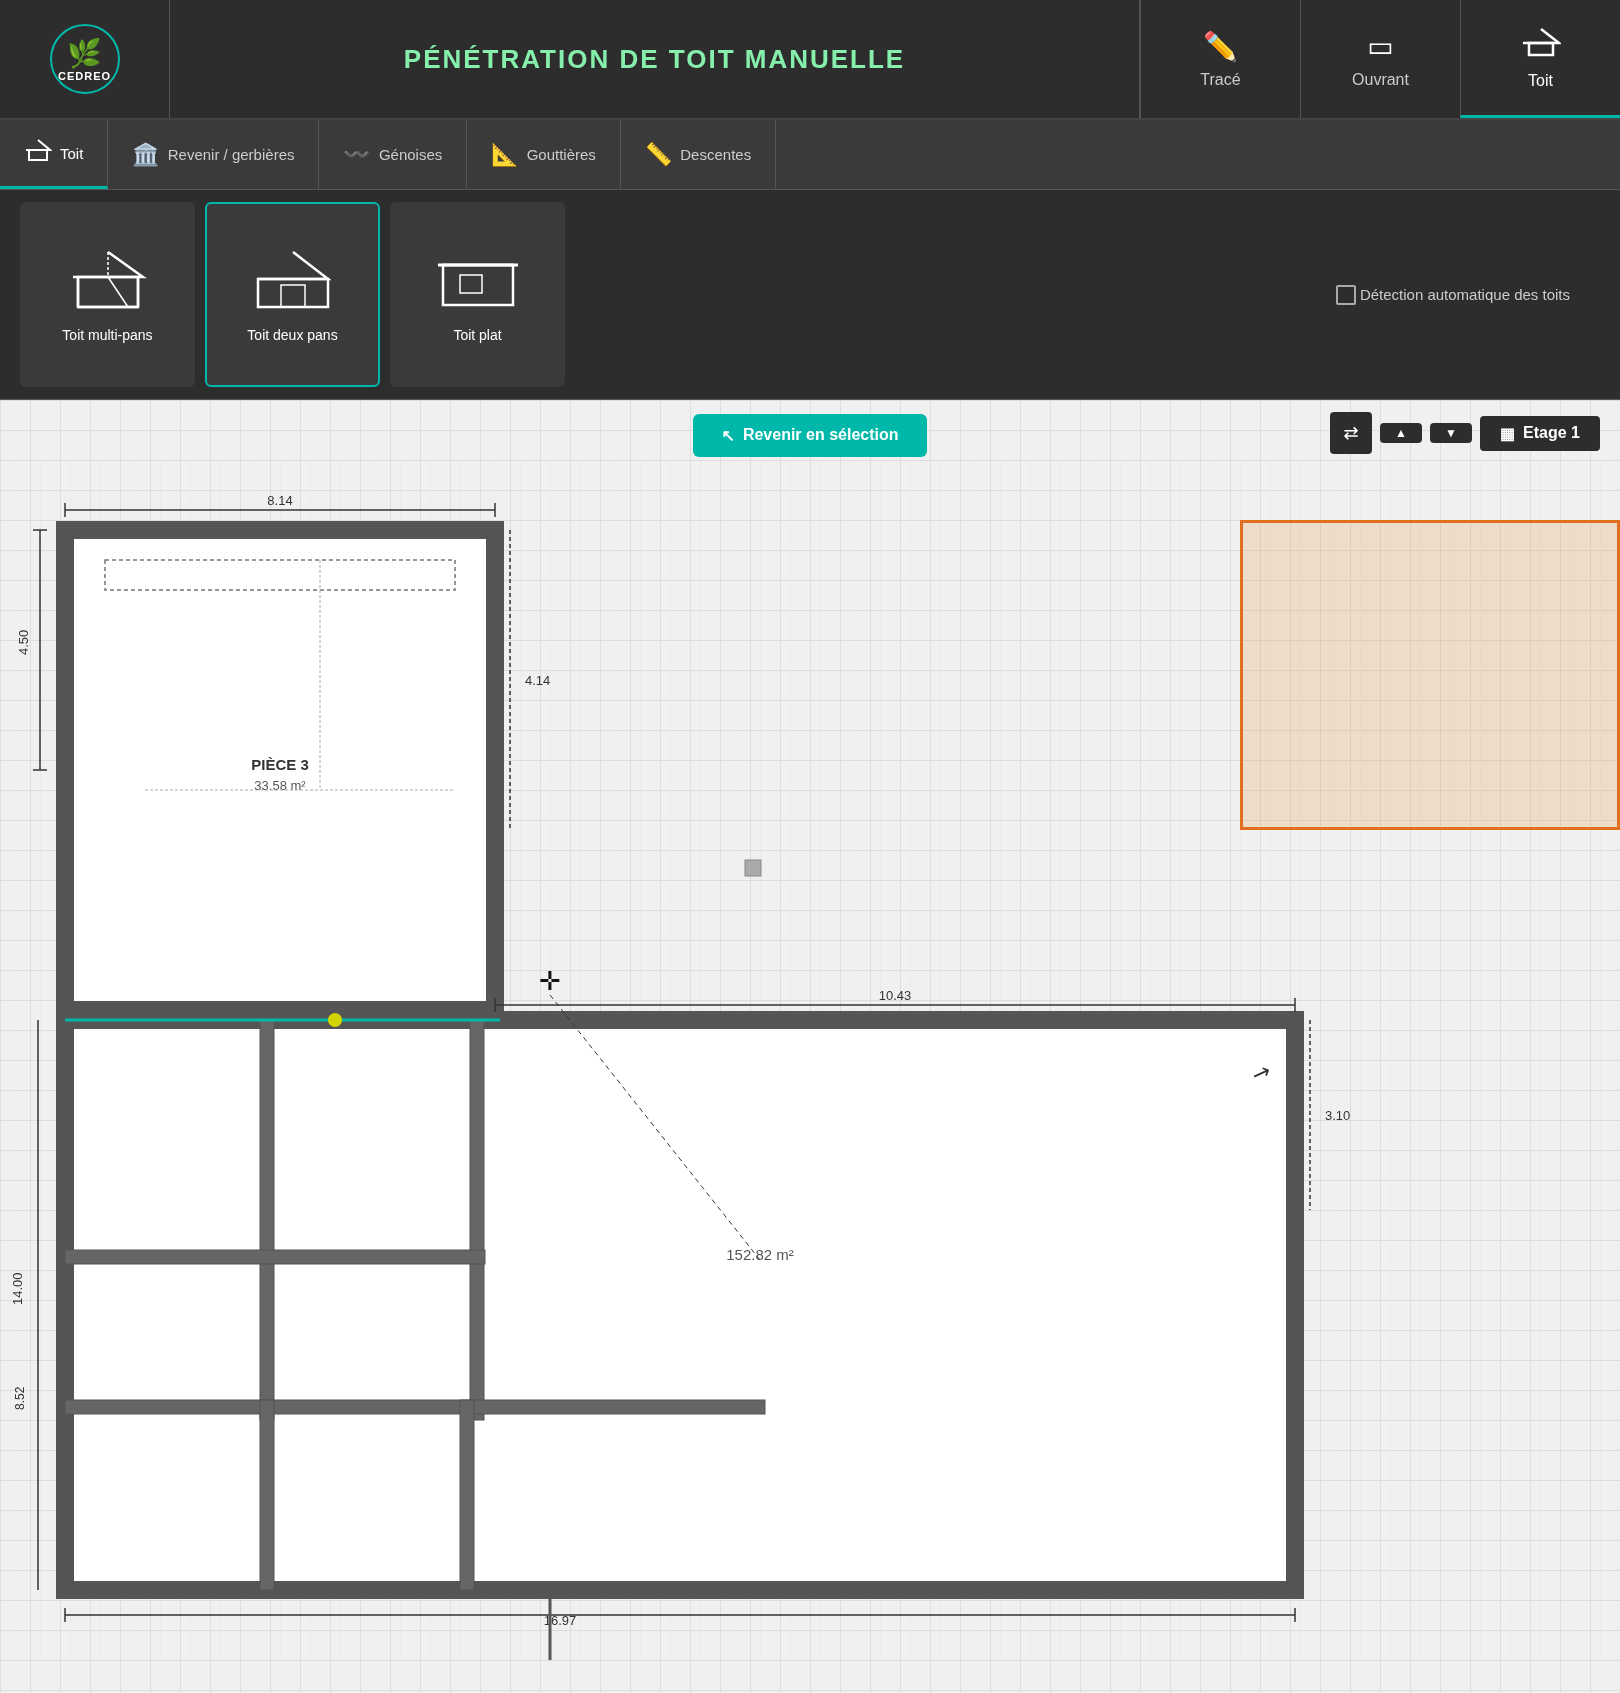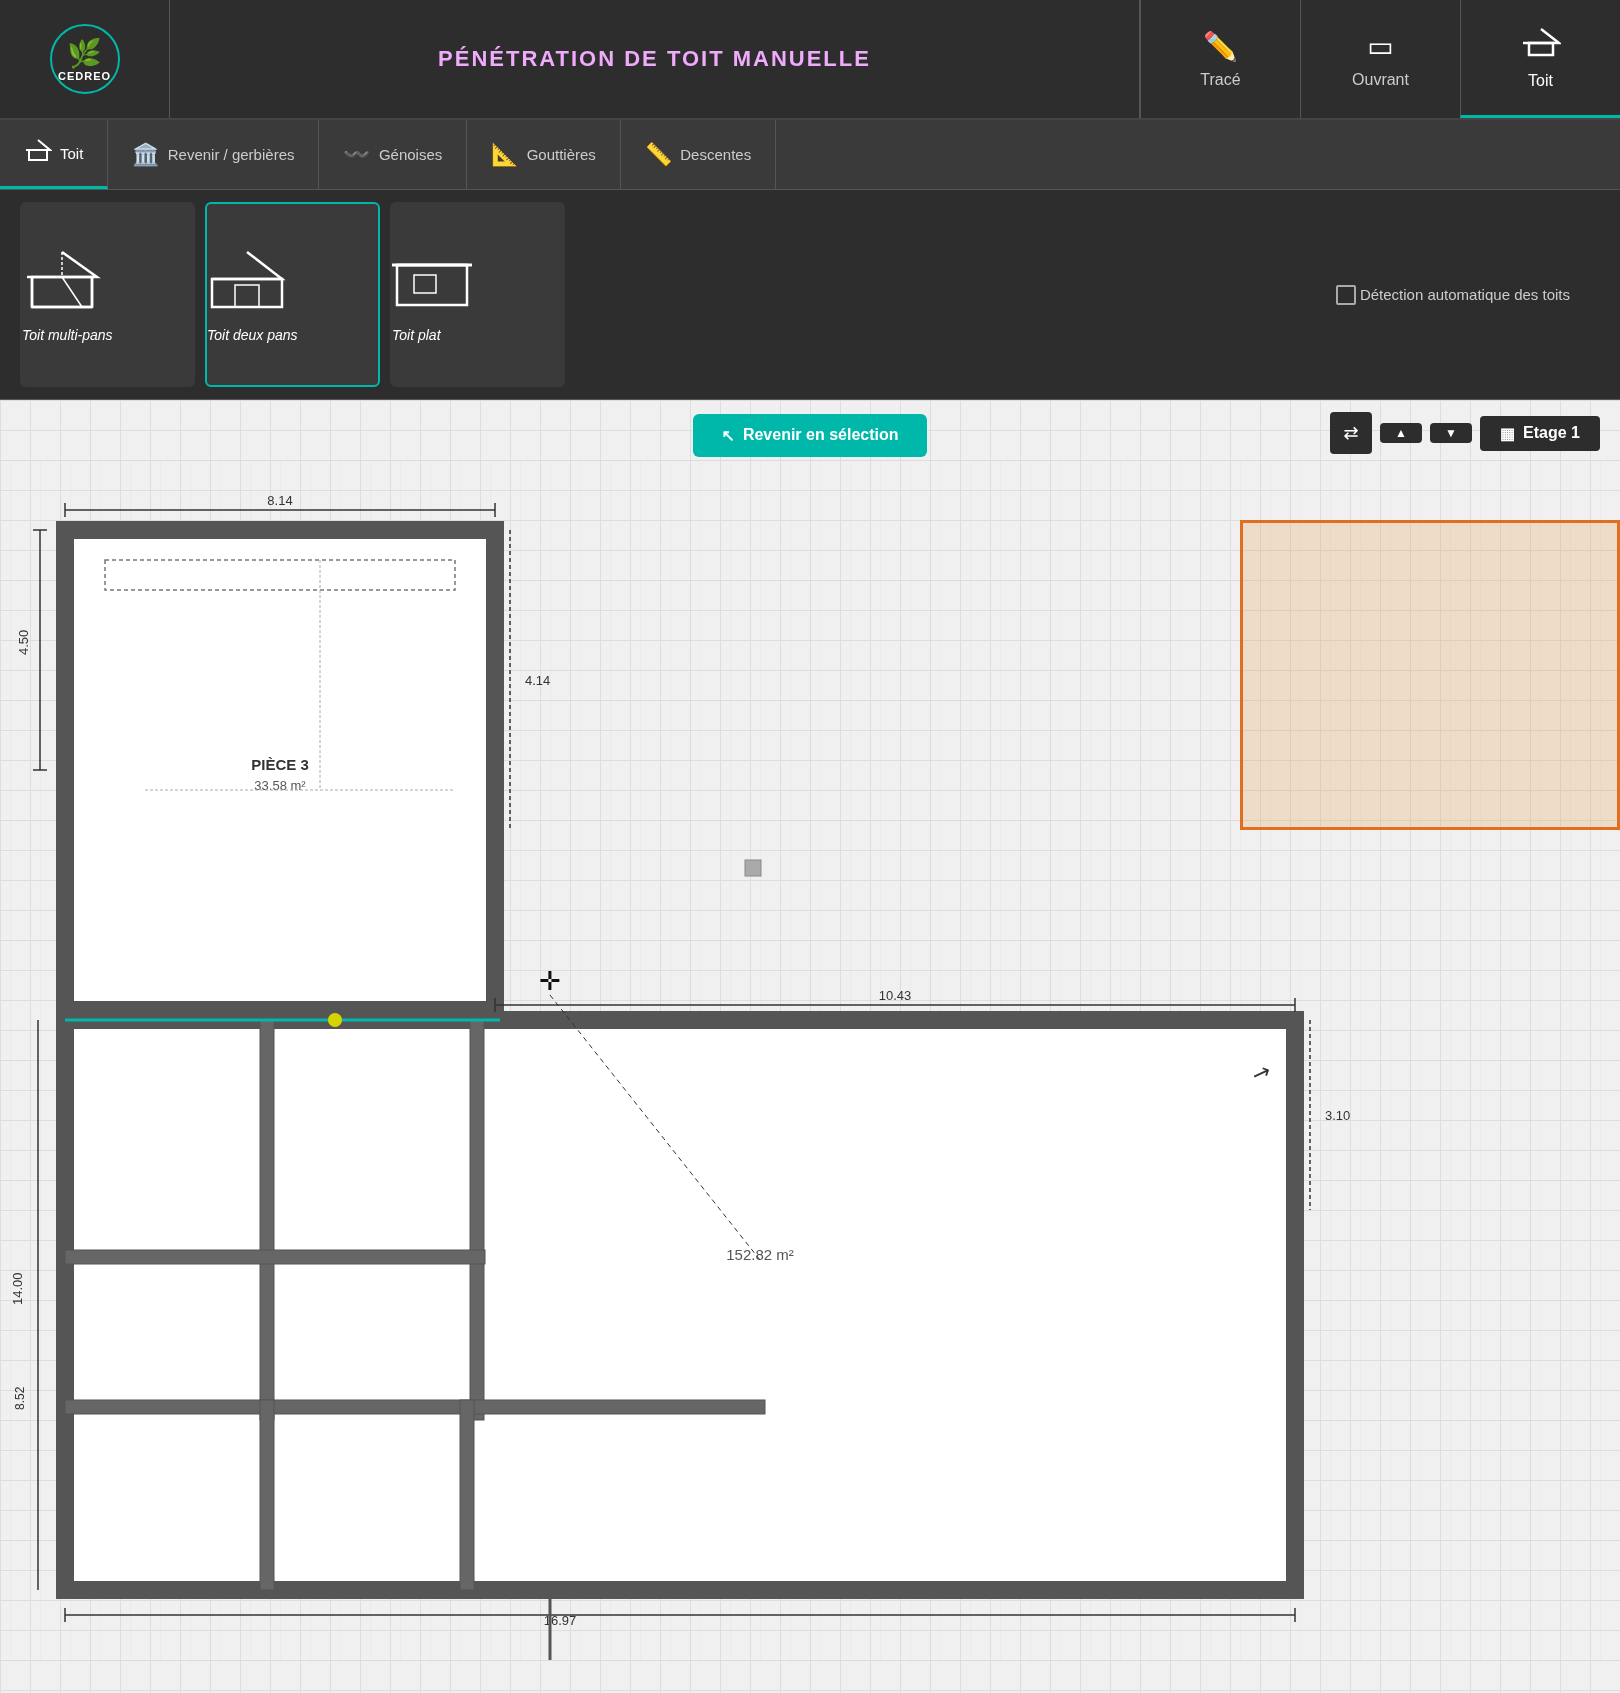--- a/index.html
+++ b/index.html
@@ -30,22 +30,22 @@
     }
     .logo-text { color: #fff; font-size: 11px; font-weight: bold; letter-spacing: 1px; }
     .app-title-area {
       flex: 1;
       display: flex;
       align-items: center;
       justify-content: center;
       border-right: 1px solid #555;
     }
     .app-title {
-      color: #f0abfc;
-      font-size: 22px;
+      color: #86efac;
+      font-size: 26px;
       font-weight: bold;
       letter-spacing: 2px;
     }
     .top-tools {
       display: flex;
       align-items: stretch;
     }
     .top-tool-btn {
       display: flex;
       flex-direction: column;
@@ -99,32 +99,31 @@
       height: 210px;
       display: flex;
       align-items: center;
       padding: 0 20px;
       gap: 10px;
       border-bottom: 1px solid #555;
     }
     .roof-type {
       display: flex;
       flex-direction: column;
-      align-items: flex-start;
+      align-items: center;
       justify-content: center;
       width: 175px;
       height: 185px;
       background: #3a3a3a;
       border-radius: 6px;
       cursor: pointer;
       color: #fff;
       font-size: 14px;
       gap: 12px;
       border: 2px solid transparent;
-      font-style: italic;
     }
     .roof-type.active { border-color: #00b8a9; }
 
     .auto-detect {
       margin-left: auto;
       display: flex;
       align-items: center;
       gap: 4px;
       color: #ccc;
       font-size: 15px;

